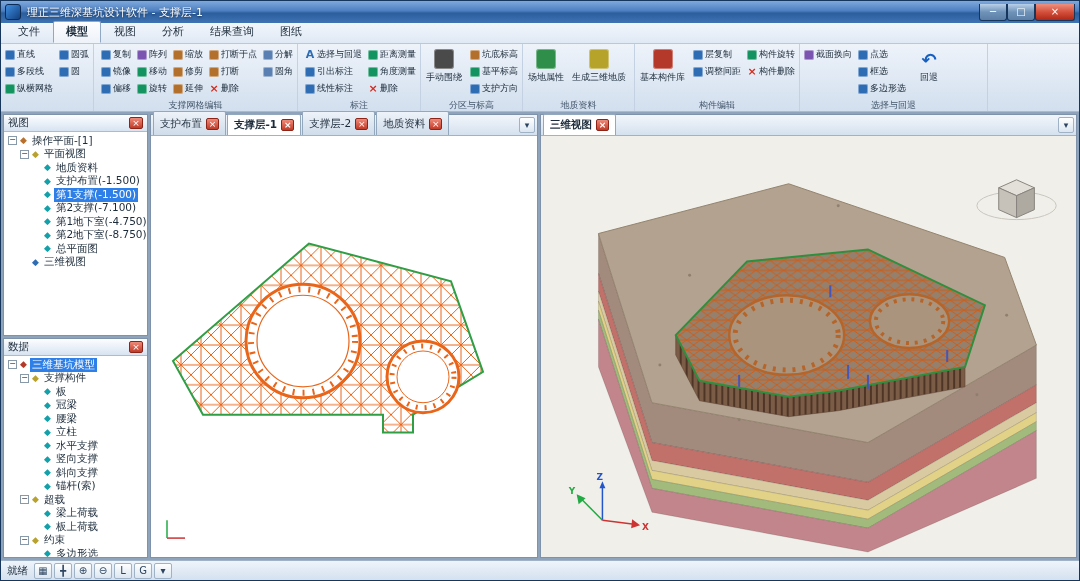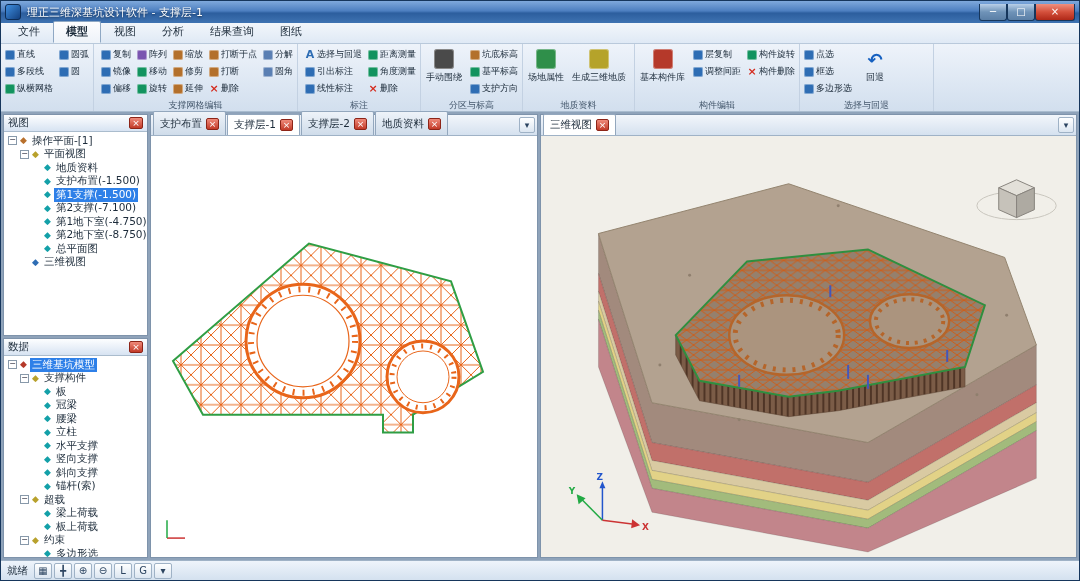--- a/index.html
+++ b/index.html
@@ -68,21 +68,21 @@
   .tlabel { padding:0 2px; }
   .tlabel.sel { background:#2e80e8; color:#fff; }
 
   .center { width:388px; flex:none; display:flex; flex-direction:column; border:1px solid #7e93ab; background:#fff; }
   .right { flex:1; display:flex; flex-direction:column; border:1px solid #7e93ab; background:#fff; min-width:0; }
   .tabbar { height:21px; flex:none; display:flex; align-items:flex-end; padding-left:2px;
     background:linear-gradient(#f2f6fb,#d5e1ef); border-bottom:1px solid #9fb2c6; }
   .dtab { display:flex; align-items:center; gap:4px; height:24px; padding:0 6px; font-size:10.5px;
     white-space:nowrap; border:1px solid #93a7bd; border-bottom:none; margin-right:1px;
     background:linear-gradient(#eef3f9,#cfdcea); border-radius:2px 2px 0 0; }
-  .dtab.active { background:#fff; font-weight:normal; height:21px; }
+  .dtab.active { background:#fff; font-weight:bold; height:21px; }
   .tclose { width:13px; height:12px; line-height:11px; text-align:center; font-size:9px; color:#fff;
     background:linear-gradient(#ef8a7a,#c23a28); border:1px solid #8d2417; border-radius:2px; }
   .tchevron { margin-left:auto; width:16px; height:16px; margin-bottom:2px; margin-right:2px;
     display:flex; align-items:center; justify-content:center; font-size:9px; color:#2c4460;
     border:1px solid #9fb2c6; background:linear-gradient(#fff,#dce6f1); border-radius:2px; }
   .canvas2d { flex:1; position:relative; background:#fff; min-height:0; }
   .canvas3d { flex:1; position:relative; background:#f1efe9; min-height:0; }
   .canvas2d svg, .canvas3d svg { position:absolute; inset:0; width:100%; height:100%; }
 
   
@@ -333,20 +333,26 @@
                 <span class="slabel">构件删除</span>
               </div>
             </div>
           </div>
         </div>
         <div class="rg-label">构件编辑</div>
       </div>
       <div class="rgroup">
         <div class="rg-content">
           <div class="rg-cols">
+            <div class="scol">
+              <div class="smallbtn">
+                <span class="sicon" style="background: rgb(122, 84, 176);"></span>
+                <span class="slabel">截面换向</span>
+              </div>
+            </div>
             <div class="scol">
               <div class="smallbtn">
                 <span class="sicon" style="background: rgb(46, 109, 180);"></span>
                 <span class="slabel">点选</span>
               </div>
               <div class="smallbtn">
                 <span class="sicon" style="background: rgb(46, 109, 180);"></span>
                 <span class="slabel">框选</span>
               </div>
               <div class="smallbtn">

